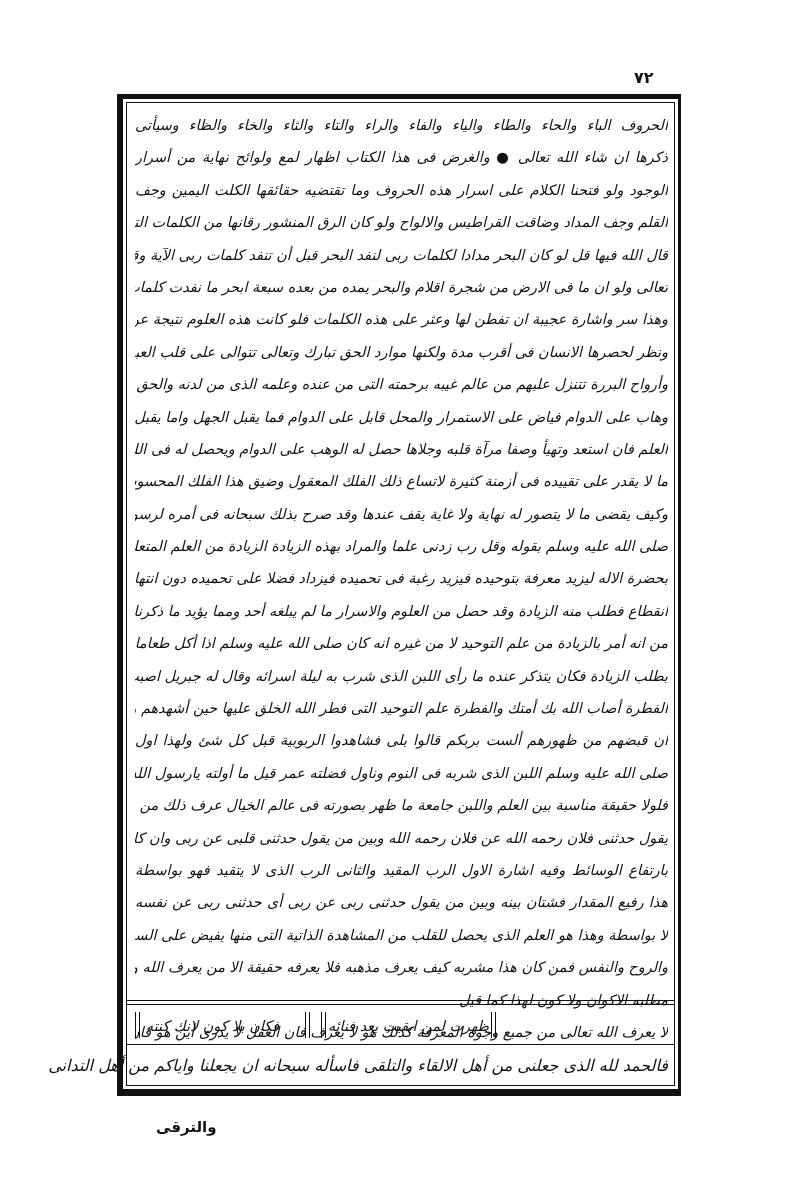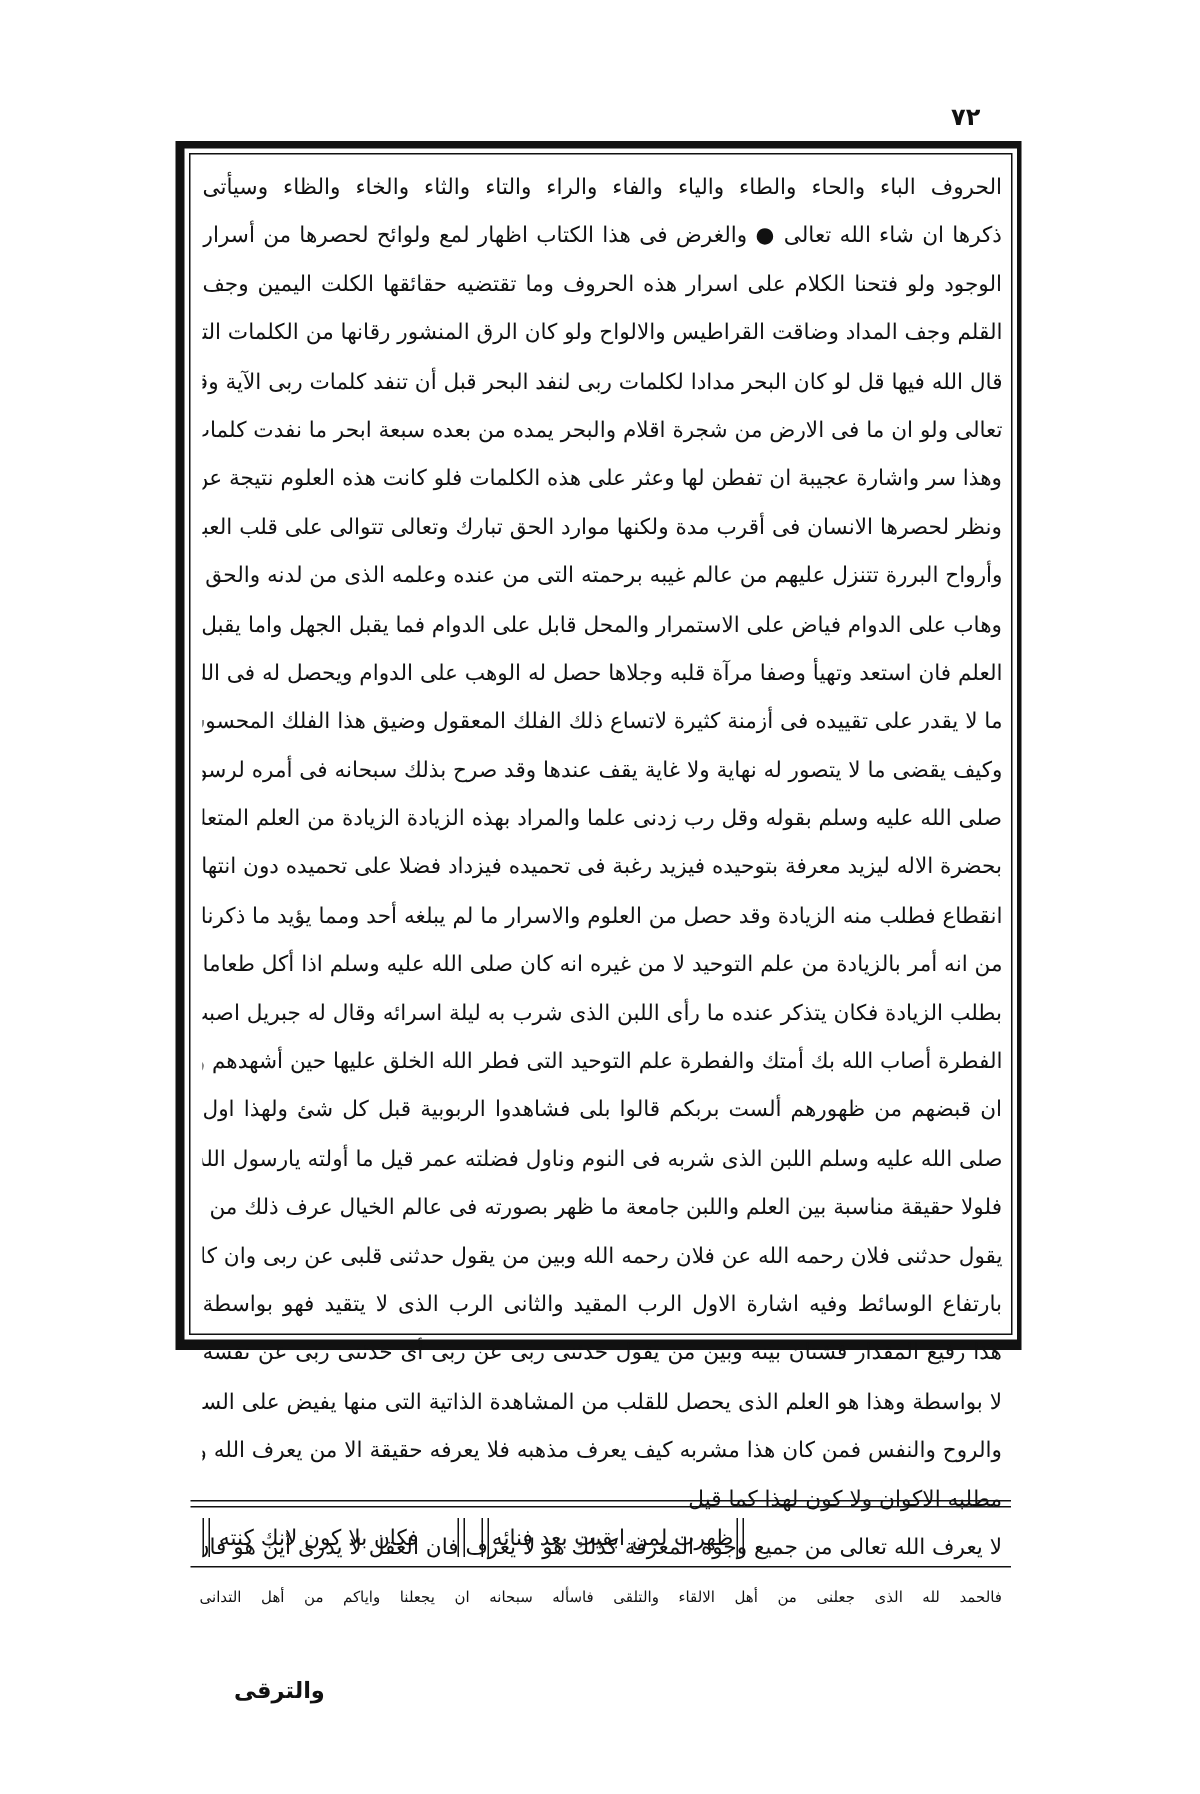--- a/index.html
+++ b/index.html
@@ -1,47 +1,47 @@
 <!DOCTYPE html>
 <html><head>
   <meta charset="utf-8">
   <style>
     html, body { margin: 0; padding: 0; background: #ffffff; }
     body { width: 800px; height: 1196px; position: relative; overflow: hidden; font-family: "DejaVu Sans", sans-serif; color: #111; }
     .page-number { position: absolute; left: 634px; top: 68px; font-size: 16px; font-weight: bold; direction: rtl; color: #111; font-family: "DejaVu Sans", sans-serif; }
-    .frame { position: absolute; left: 117px; top: 94px; width: 564px; height: 806px; box-sizing: border-box;
-      border-top: 5px solid #111; border-right: 3px solid #111; border-left: 6px solid #111; border-bottom: 7px solid #111; }
+    .frame { position: absolute; left: 117px; top: 94px; width: 564px; height: 1002px; box-sizing: border-box;
+      border-top: 5px solid #111; border-right: 3px solid #111; border-left: 6px solid #111; border-bottom: 7px solid #111; font-style: italic; }
     .frame-inner { position: absolute; left: 3px; top: 3px; right: 3px; bottom: 3px; border: 1.5px solid #111; }
     .body-text { position: absolute; left: 8px; right: 6px; top: 6px; direction: rtl; text-align: justify; text-align-last: justify;
       font-family: "DejaVu Sans", sans-serif; font-size: 14.4px; line-height: 32.4px; }
     .body-text .line { display: block; white-space: nowrap; overflow: hidden; text-align: justify; text-align-last: justify; height: 32.4px; }
     .body-text .line.last { text-align-last: right; }
     .verse-rule { position: absolute; left: 0; right: 0; top: 897px; border-top: 1.5px solid #111; }
     .verse-rule2 { position: absolute; left: 0; right: 0; top: 901px; border-top: 1px solid #111; }
     .verse-row { position: absolute; left: 0; right: 0; top: 903px; height: 36px; direction: rtl; }
     .hemistich { position: absolute; top: 6px; height: 28px; font-size: 14.4px; line-height: 28px; text-align: left; white-space: nowrap; }
     .hemistich.first { right: 185px; width: 160px; }
     .hemistich.second { right: 368px; width: 160px; }
     .bar { position: absolute; top: 6px; width: 5px; height: 26px; border-left: 1.5px solid #111; border-right: 1.5px solid #111; box-sizing: border-box; }
     .bar.b1 { right: 178px; } .bar.b2 { right: 348px; } .bar.b3 { right: 364px; } .bar.b4 { right: 534px; }
     .verse-rule3 { position: absolute; left: 0; right: 0; top: 941px; border-top: 1.5px solid #111; }
-    .closing-line { position: absolute; left: 6px; right: 6px; top: 948px; direction: rtl; text-align: justify; text-align-last: justify; white-space: nowrap; font-size: 10px; line-height: 30px; }
+    .closing-line { position: absolute; left: 6px; right: 6px; top: 948px; direction: rtl; text-align: justify; text-align-last: justify; white-space: nowrap; font-size: 16px; line-height: 30px; }
     .catchword { position: absolute; left: 156px; top: 1118px; direction: rtl; font-size: 15px; font-weight: bold; }
   </style>
 </head>
 <body>
 
 <div>
   <div class="page-number">٧٢</div>
 
   <div class="frame">
     <div class="frame-inner">
       <div class="body-text" id="body-text">
           <span class="line">الحروف الباء والحاء والطاء والياء والفاء والراء والتاء والثاء والخاء والظاء وسيأتى</span>
-          <span class="line">ذكرها ان شاء الله تعالى ● والغرض فى هذا الكتاب اظهار لمع ولوائح لحصرها من أسرار</span>
+          <span class="line">ذكرها ان شاء الله تعالى ● والغرض فى هذا الكتاب اظهار لمع ولوائح نهاية من أسرار</span>
           <span class="line">الوجود ولو فتحنا الكلام على اسرار هذه الحروف وما تقتضيه حقائقها الكلت اليمين وجف</span>
           <span class="line">القلم وجف المداد وضاقت القراطيس والالواح ولو كان الرق المنشور رقانها من الكلمات التى</span>
           <span class="line">قال الله فيها قل لو كان البحر مدادا لكلمات ربى لنفد البحر قبل أن تنفد كلمات ربى الآية وقال</span>
           <span class="line">تعالى ولو ان ما فى الارض من شجرة اقلام والبحر يمده من بعده سبعة ابحر ما نفدت كلمات الله</span>
           <span class="line">وهذا سر واشارة عجيبة ان تفطن لها وعثر على هذه الكلمات فلو كانت هذه العلوم نتيجة عن فكر</span>
           <span class="line">ونظر لحصرها الانسان فى أقرب مدة ولكنها موارد الحق تبارك وتعالى تتوالى على قلب العبد</span>
           <span class="line">وأرواح البررة تتنزل عليهم من عالم غيبه برحمته التى من عنده وعلمه الذى من لدنه والحق تعالى</span>
           <span class="line">وهاب على الدوام فياض على الاستمرار والمحل قابل على الدوام فما يقبل الجهل واما يقبل</span>
           <span class="line">العلم فان استعد وتهيأ وصفا مرآة قلبه وجلاها حصل له الوهب على الدوام ويحصل له فى اللحظة</span>
           <span class="line">ما لا يقدر على تقييده فى أزمنة كثيرة لاتساع ذلك الفلك المعقول وضيق هذا الفلك المحسوس</span>

